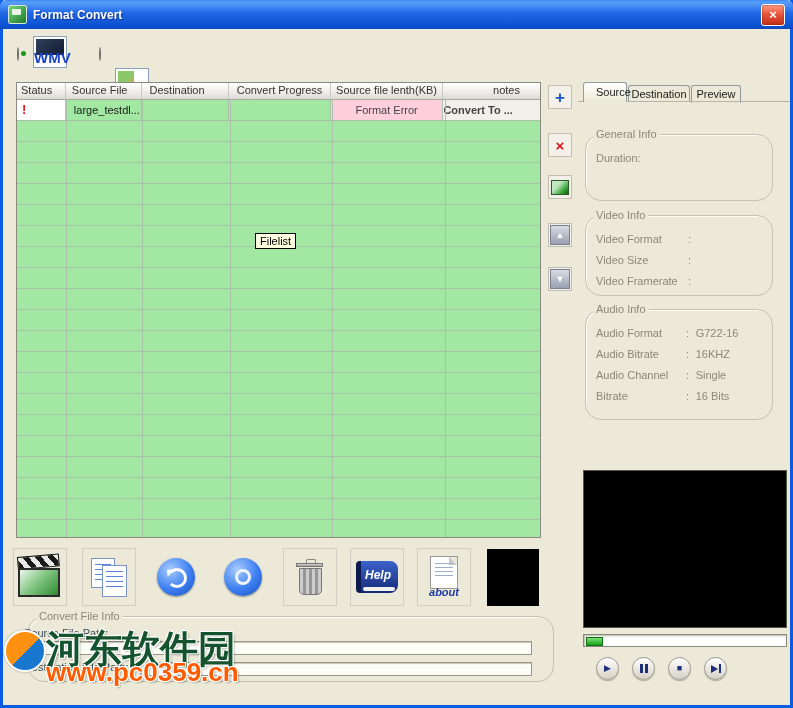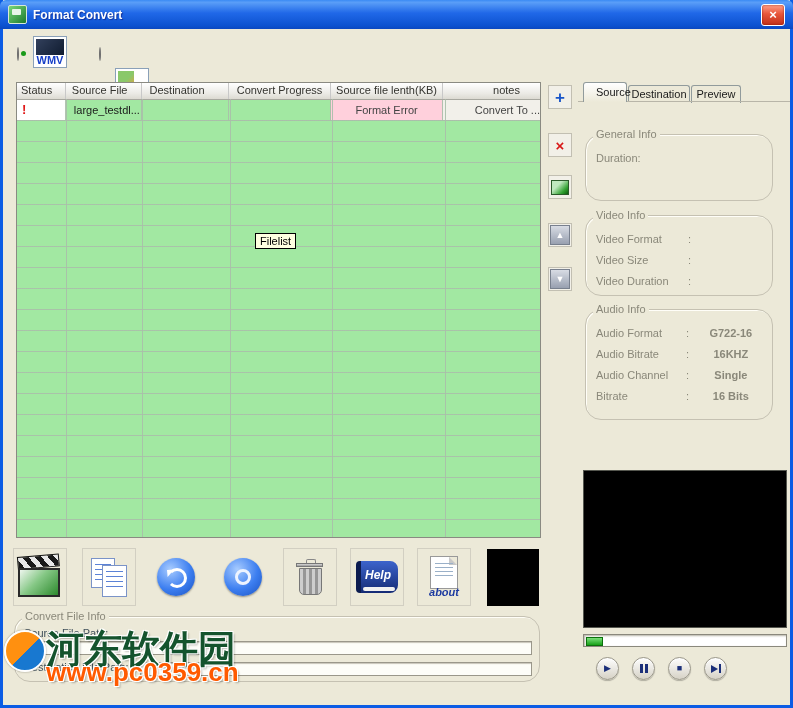--- a/index.html
+++ b/index.html
@@ -18,21 +18,21 @@
   .title-text{color:#fff;font-weight:bold;font-size:12px;text-shadow:1px 1px 1px #10309a;}
   .close-btn{margin-left:auto;width:22px;height:20px;border-radius:3px;border:1px solid #fff;
     background:linear-gradient(180deg,#ffa088,#e8553a 45%,#c03018);color:#fff;font-weight:bold;font-size:13px;
     display:flex;align-items:center;justify-content:center;line-height:1;box-shadow:inset 0 0 2px #8a1a08;}
 
   
   .radio{width:11px;height:11px;border-radius:50%;border:1px solid #707070;background:radial-gradient(#fff,#e4e4e0);position:relative;}
   .radio.sel::after{content:"";position:absolute;left:2.5px;top:2.5px;width:5px;height:5px;border-radius:50%;background:#1a9a1a;}
   .fmt-icon{width:34px;height:32px;background:#fff;border:1px solid #8aa0b8;box-sizing:border-box;position:relative;}
   .fmt-thumb{position:absolute;left:2px;top:2px;right:2px;height:16px;}
-  .fmt-label{position:absolute;left:0;right:0;bottom:1px;text-align:center;font-size:11px;font-weight:bold;color:#1840c8;}
+  .fmt-label{position:absolute;left:0;right:0;bottom:1px;text-align:center;font-size:15px;font-weight:bold;color:#1840c8;}
 
   
   .table{position:absolute;left:16px;top:82px;width:525px;height:456px;background:#a2e8a2;border:1px solid #8a8a82;box-sizing:border-box;}
   .thead{display:flex;height:16px;background:linear-gradient(180deg,#ffffff,#ebeae5 65%,#dcdad2);border-bottom:1px solid #a8a8a0;}
   .th{box-sizing:border-box;border-right:1px solid #c8c8c8;line-height:15px;font-size:11px;color:#33332e;overflow:hidden;white-space:nowrap;}
   .trow{display:flex;height:21px;}
   .td{box-sizing:border-box;border-right:1px solid rgba(170,190,170,.9);border-bottom:1px solid rgba(170,190,170,.9);
       line-height:20px;font-size:11px;overflow:hidden;white-space:nowrap;}
   .grid-fill{position:absolute;left:0;right:0;top:37px;bottom:0;
       background-image:repeating-linear-gradient(180deg,rgba(170,190,170,.9) 0 1px,transparent 1px 21px);}
@@ -55,21 +55,21 @@
   .tab.active{background:linear-gradient(180deg,#ffffff,#f2f0e4 70%,#ece9d8);z-index:3;padding-left:12px;}
   .tab-base{position:absolute;left:578px;top:101px;width:212px;height:1px;background:#b8b5a8;z-index:1;}
 
   
   .groupbox{position:absolute;border:1px solid #c5c1b2;border-radius:16px;box-sizing:border-box;
       box-shadow:inset 1px 1px 0 #fffef8;padding:12px 6px 0 10px;}
   .gb-title{position:absolute;top:-7px;left:7px;background:#ece9d8;padding:0 3px;color:#8a887a;font-size:11px;}
   .gb-row{display:flex;align-items:center;height:21px;color:#8a887a;font-size:11px;}
   .gb-label{width:92px;}
   .gb-colon{width:10px;}
-  .gb-value{margin-left:auto;width:72px;text-align:center;font-weight:bold;}
+  .gb-value{margin-left:auto;width:72px;text-align:left;}
 
   
   .video-preview{position:absolute;left:583px;top:470px;width:204px;height:158px;background:#000;border:1px solid #55574f;box-sizing:border-box;}
   .seekbar{position:absolute;left:583px;top:634px;width:204px;height:13px;background:#fff;border:1px solid #8a887c;
       box-sizing:border-box;box-shadow:inset 1px 1px 2px #b8b5a8;}
   .seek-chunk{position:absolute;left:2px;top:2px;width:15px;height:7px;background:linear-gradient(180deg,#7ae07a,#18a018);border:1px solid #0c700c;}
   .pbtn{position:absolute;top:657px;width:23px;height:23px;border-radius:50%;
       background:linear-gradient(180deg,#fefefe,#d6d2c6);border:1px solid #9a978a;box-sizing:border-box;
       display:flex;align-items:center;justify-content:center;box-shadow:inset 0 1px 0 #fff,0 1px 1px rgba(0,0,0,.25);}
   .glyph{color:#1b2f7a;font-size:9px;line-height:1;}
@@ -163,21 +163,21 @@
     <div class="th" style="width:102px;text-align:center;">Convert Progress</div>
     <div class="th" style="width:113px;text-align:center;">Source file lenth(KB)</div>
     <div class="th" style="width:97px;text-align:right;padding-right:20px;border-right:none;">notes</div>
   </div>
   <div class="trow">
     <div class="td" style="width:49px;background:#fff;padding-left:5px;"><span style="color:#e01818;font-weight:bold;font-size:13px;">!</span></div>
     <div class="td" style="width:76px;padding-left:8px;color:#1a1a1a;">large_testdl...</div>
     <div class="td" style="width:88px;"></div>
     <div class="td" style="width:102px;"></div>
     <div class="td" style="width:113px;background:#ffd0dc;text-align:center;color:#444;">Format Error</div>
-    <div class="td" style="width:97px;background:#f2f0ea;text-align:right;color:#444;border-right:none;">Convert To ...</div>
+    <div class="td" style="width:97px;background:#f2f0ea;text-align:left;color:#444;border-right:none;font-weight:bold;">Convert To ...</div>
   </div>
   <div class="grid-fill"></div>
   <div class="vline" style="left:49px;"></div>
   <div class="vline" style="left:125px;"></div>
   <div class="vline" style="left:213px;"></div>
   <div class="vline" style="left:315px;"></div>
   <div class="vline" style="left:428px;"></div>
 </div>
 <div class="tooltip">Filelist</div>
 
@@ -213,21 +213,21 @@
   <span class="gb-title">Video Info</span>
   <div class="gb-row">
     <span class="gb-label">Video Format</span>
     <span class="gb-colon">:</span>
   </div>
   <div class="gb-row">
     <span class="gb-label">Video Size</span>
     <span class="gb-colon">:</span>
   </div>
   <div class="gb-row">
-    <span class="gb-label">Video Duration</span>
+    <span class="gb-label">Video Framerate</span>
     <span class="gb-colon">:</span>
   </div>
 </div>
 
 <div class="groupbox" style="left:585px;top:309px;width:188px;height:111px;">
   <span class="gb-title">Audio Info</span>
   <div class="gb-row">
     <span class="gb-label">Audio Format</span>
     <span class="gb-colon">:</span>
     <span class="gb-value">G722-16</span>
@@ -317,21 +317,21 @@
   <span class="icon-about">
     <span class="about-page">
         <span class="about-fold"></span>
         <span class="about-lines"></span>
       </span>
     <span class="about-text">about</span>
   </span>
 </div>
 <div class="black-box"></div>
 
-<div class="groupbox" style="left:14px;top:616px;width:526px;height:66px;padding:0;text-decoration:underline;">
+<div class="groupbox" style="left:28px;top:616px;width:526px;height:66px;padding:0;text-decoration:underline;">
   <span class="gb-title">Convert File Info</span>
 </div>
 <span class="ci-label" style="left:24px;top:627px;">Source File Path:</span>
 <div class="ci-field" style="left:22px;top:641px;width:510px;"></div>
 <span class="ci-label" style="left:24px;top:661px;">Destination File Path:</span>
 <div class="ci-field" style="left:140px;top:662px;width:392px;"></div>
 
 <div class="watermark">
   <span class="wm-icon"></span>
   <span class="wm-name">河东软件园</span>

